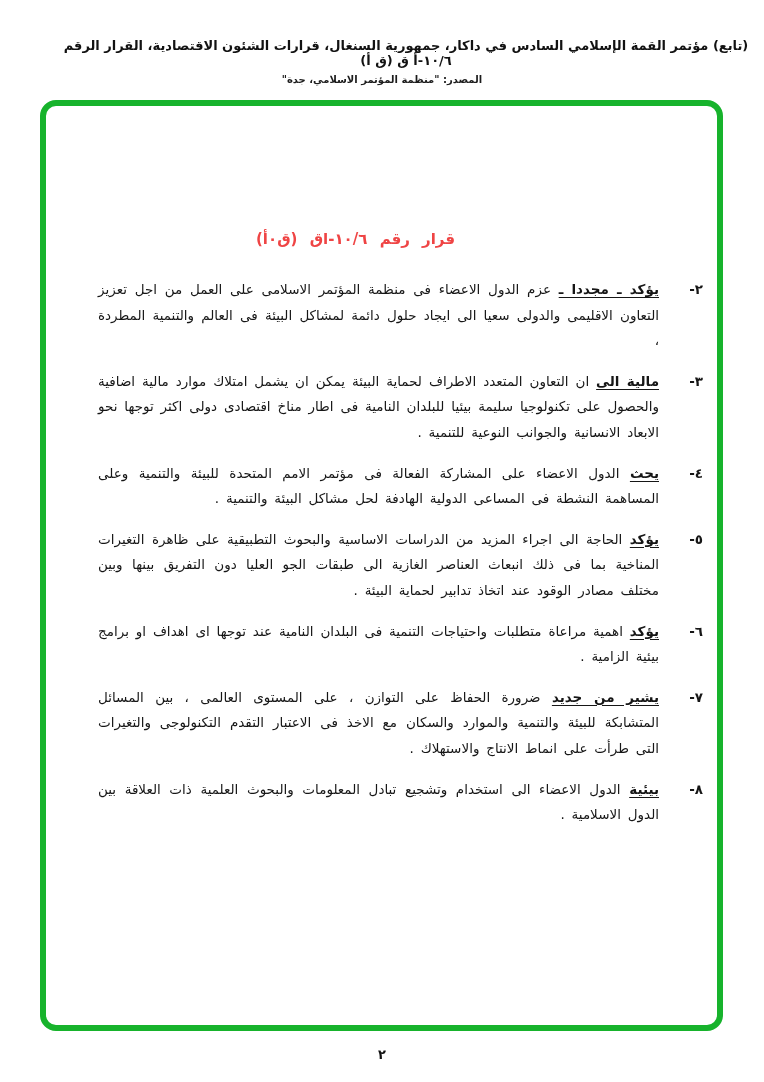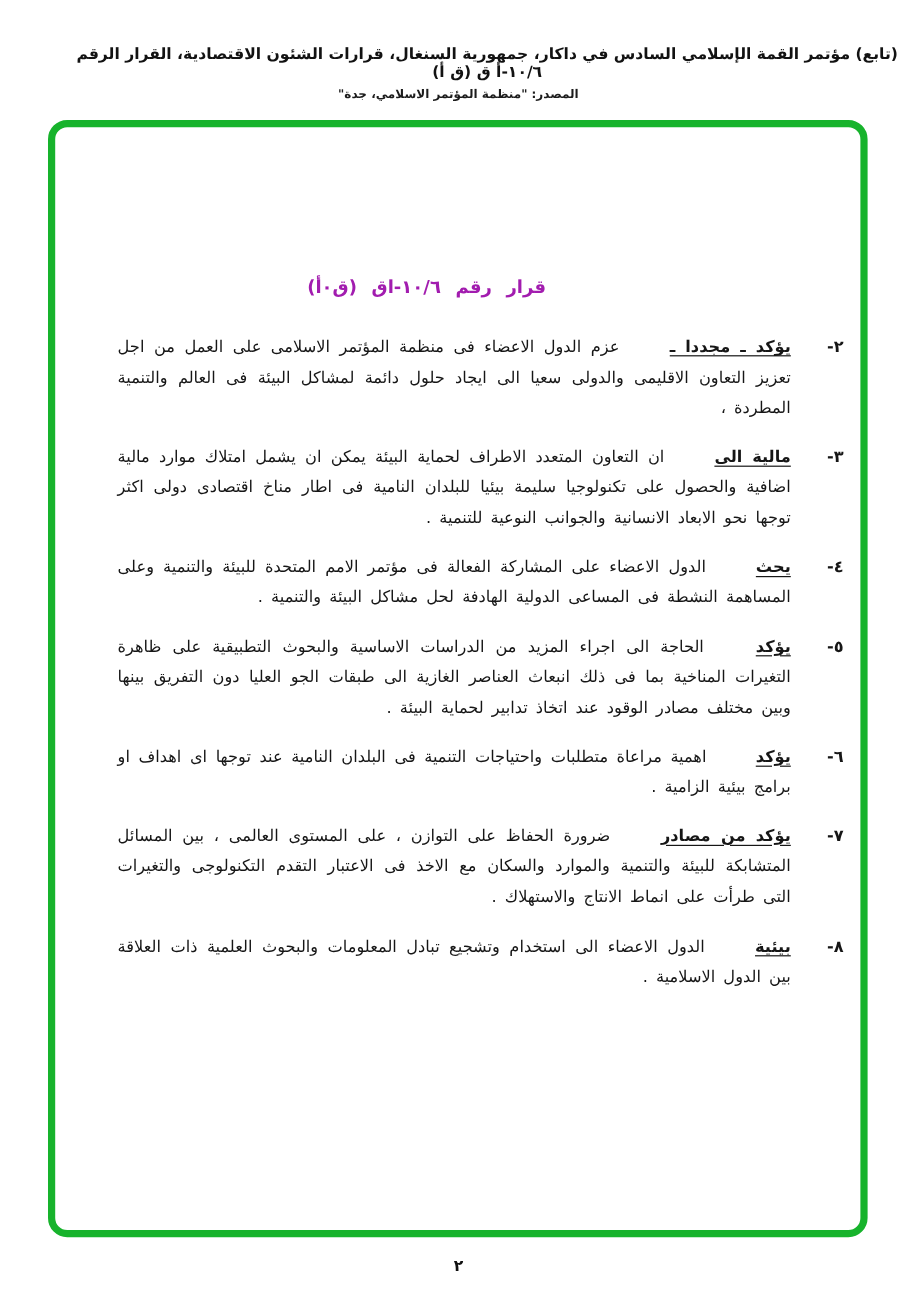--- a/index.html
+++ b/index.html
@@ -47,21 +47,21 @@
     width:671px; height:919px;
     direction:rtl;
     padding:76px 14px 0 52px;
   }
   .doc-title {
     display:inline-block;
     margin-right:248px;
     font-size:15px; font-weight:bold;
     letter-spacing:1px; word-spacing:7px;
     white-space:nowrap;
-    color:#a21caf;
+    color:#ef4444;
     margin-top:48px;
   }
   .paragraphs { margin-top:29px; }
   .para {
     display:flex; flex-direction:row;
     direction:rtl;
     margin-bottom:15px;
   }
   .para-num {
     flex:0 0 44px;
@@ -75,21 +75,20 @@
     line-height:25.6px;
     text-align:justify;
     text-align-last:right;
     word-spacing:2.5px;
     color:#161616;
   }
   .lead {
     font-weight:bold;
     text-decoration:underline;
     text-underline-offset:3px;
-    margin-left:34px;
   }
   
   .footer {
     position:absolute; left:0; right:0; top:1044px;
     text-align:center;
   }
   .page-num { font-size:13px; font-weight:bold; color:#111; }
 </style>
 </head>
 <body>
@@ -128,21 +127,21 @@
         <span class="para-body"><span class="lead">يؤكد</span> <span>الحاجة الى اجراء المزيد من الدراسات الاساسية والبحوث التطبيقية على ظاهرة التغيرات المناخية بما فى ذلك انبعاث العناصر الغازية الى طبقات الجو العليا دون التفريق بينها وبين مختلف مصادر الوقود عند اتخاذ تدابير لحماية البيئة .</span></span>
       </div>
 
       <div class="para">
         <span class="para-num">٦-</span>
         <span class="para-body"><span class="lead">يؤكد</span> <span>اهمية مراعاة متطلبات واحتياجات التنمية فى البلدان النامية عند توجها اى اهداف او برامج بيئية الزامية .</span></span>
       </div>
 
       <div class="para">
         <span class="para-num">٧-</span>
-        <span class="para-body"><span class="lead">يؤكد من مصادر</span> <span>ضرورة الحفاظ على التوازن ، على المستوى العالمى ، بين المسائل المتشابكة للبيئة والتنمية والموارد والسكان مع الاخذ فى الاعتبار التقدم التكنولوجى والتغيرات التى طرأت على انماط الانتاج والاستهلاك .</span></span>
+        <span class="para-body"><span class="lead">يشير من جديد</span> <span>ضرورة الحفاظ على التوازن ، على المستوى العالمى ، بين المسائل المتشابكة للبيئة والتنمية والموارد والسكان مع الاخذ فى الاعتبار التقدم التكنولوجى والتغيرات التى طرأت على انماط الانتاج والاستهلاك .</span></span>
       </div>
 
       <div class="para">
         <span class="para-num">٨-</span>
         <span class="para-body"><span class="lead">بيئية</span> <span>الدول الاعضاء الى استخدام وتشجيع تبادل المعلومات والبحوث العلمية ذات العلاقة بين الدول الاسلامية .</span></span>
       </div>
 
     </div>
   </div>
 

